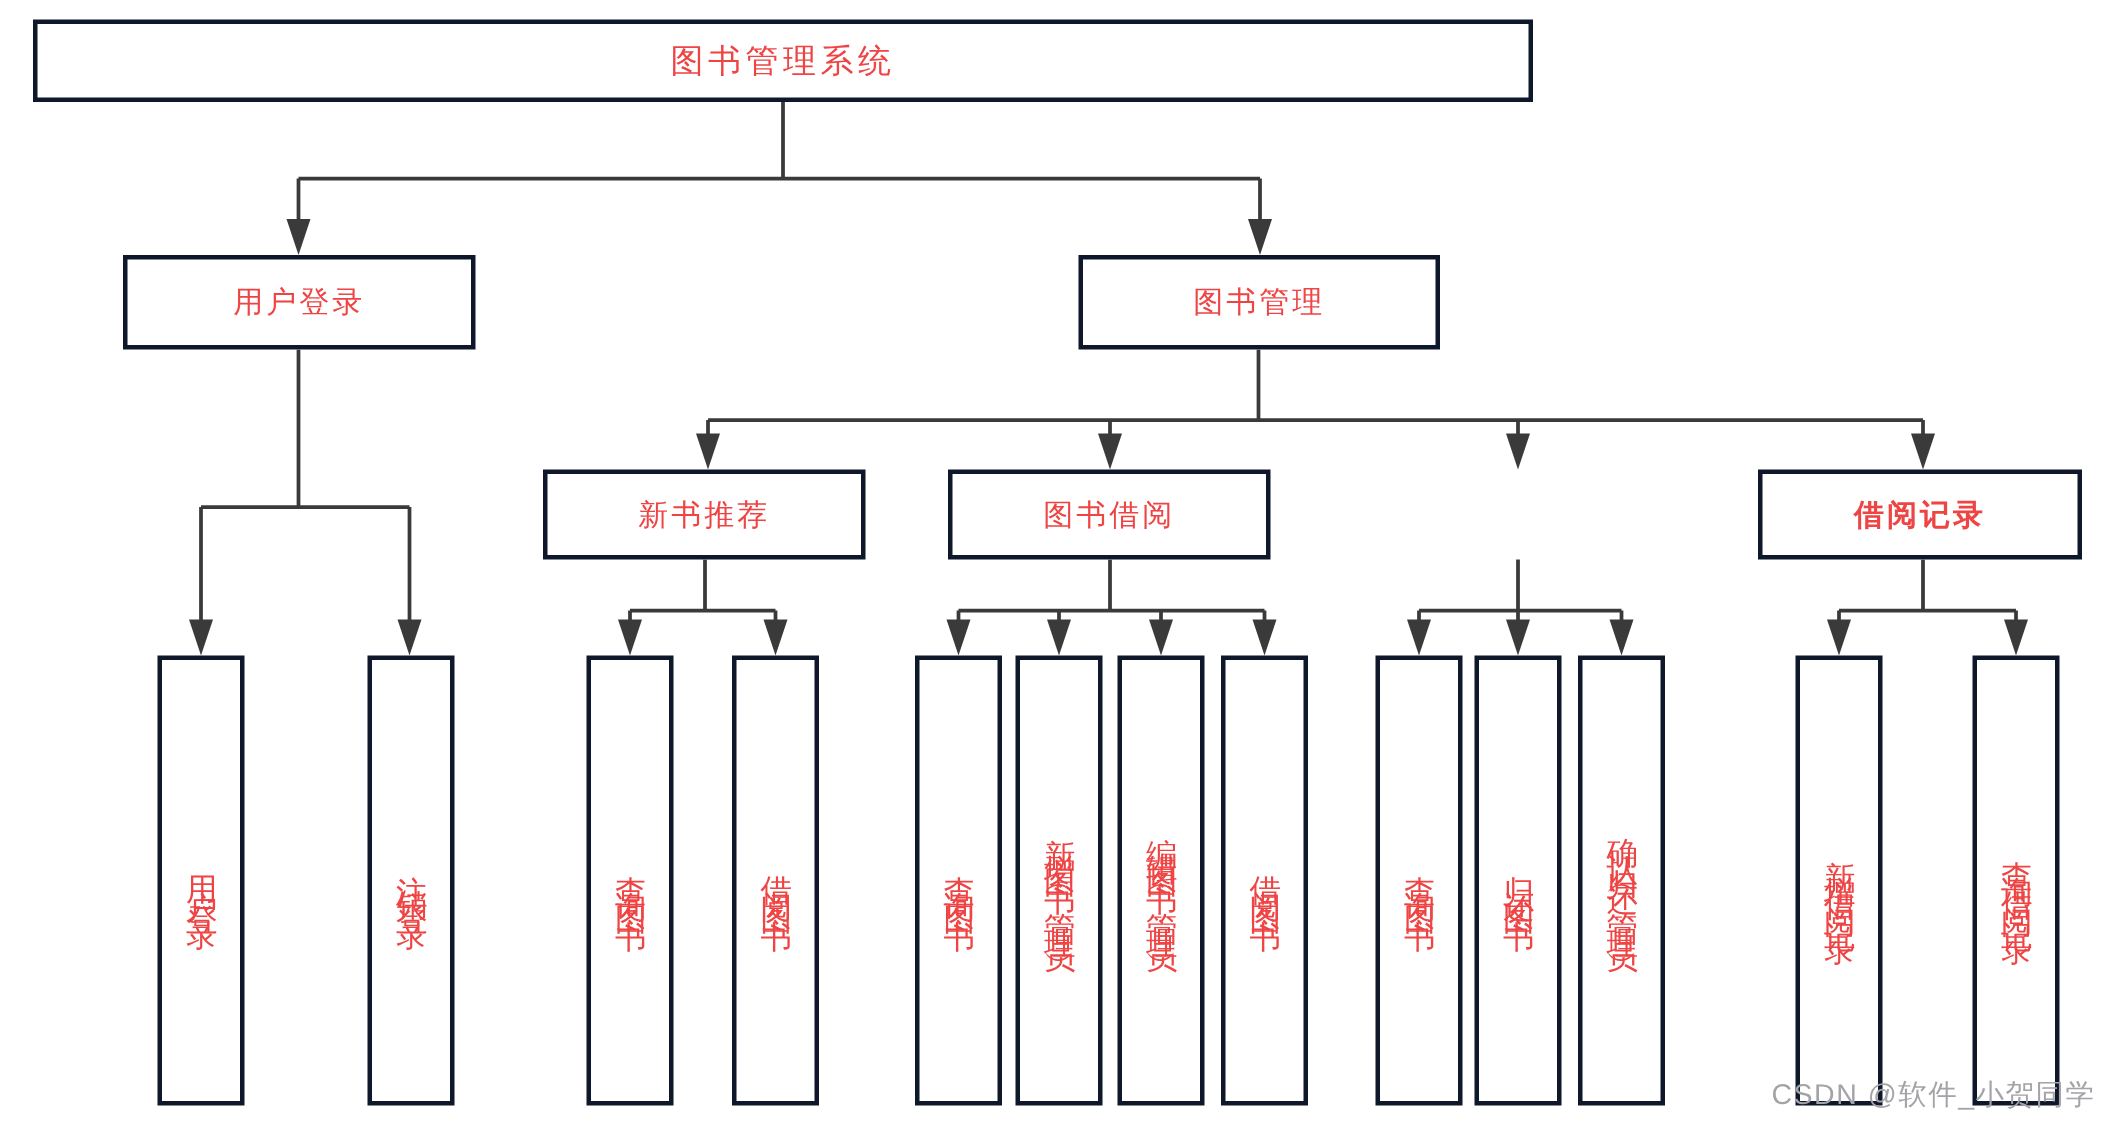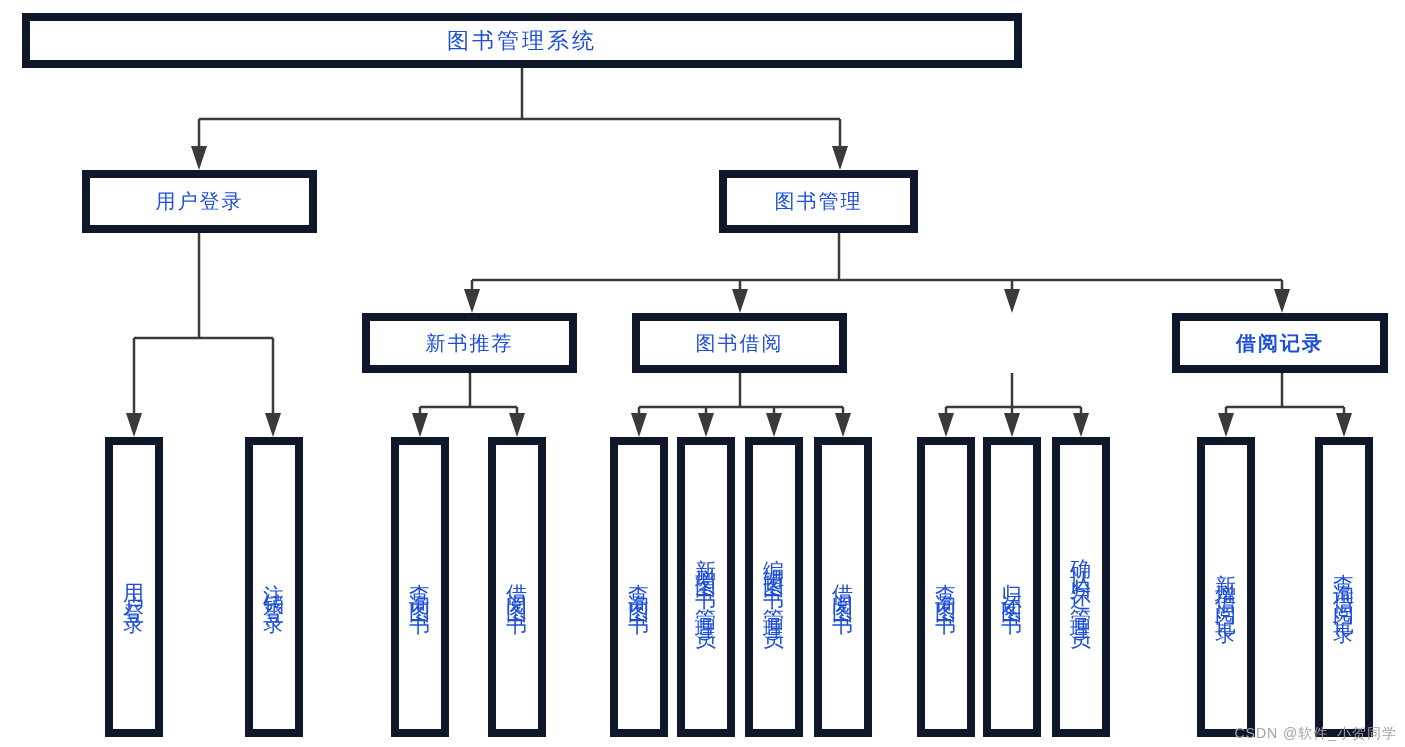--- a/index.html
+++ b/index.html
@@ -18,43 +18,43 @@
   .connectors {
     position: absolute;
     left: 0; top: 0;
     width: 1405px;
     height: 747px;
     pointer-events: none;
   }
   .box {
     position: absolute;
     box-sizing: border-box;
-    border: 8px solid #0f172a;
+    border: 3px solid #0f172a;
     background: #ffffff;
     display: flex;
     align-items: center;
     justify-content: center;
-    color: #1d4ed8;
+    color: #ef4444;
     z-index: 2;
   }
   .hbox { font-size: 20px; letter-spacing: 2px; white-space: nowrap; }
   .root-box { font-size: 22px; letter-spacing: 3px; }
   .vbox span {
     writing-mode: vertical-rl;
     text-orientation: mixed;
     font-size: 21px;
     line-height: 1;
     letter-spacing: 10px;
     white-space: nowrap;
   }
   .watermark {
     position: absolute;
     right: 8px;
     bottom: 4px;
-    font-size: 14px;
+    font-size: 19px;
     letter-spacing: 1px;
     color: #a3a3a8;
     z-index: 5;
     white-space: nowrap;
   }
 </style>
 </head>
 <body>
 
 <div class="stage">
@@ -135,21 +135,21 @@
     </g>
   </svg>
 
   <div class="box hbox root-box" style="left:22px; top:13px; width:1000px; height:55px;">
     <span>图书管理系统</span>
   </div>
 
   <div class="box hbox" style="left:82px; top:170px; width:235px; height:63px;">
     <span>用户登录</span>
   </div>
-  <div class="box hbox" style="left:719px; top:170px; width:199px; height:63px;">
+  <div class="box hbox" style="left:719px; top:170px; width:241px; height:63px;">
     <span>图书管理</span>
   </div>
 
   <div class="box hbox" style="left:632px; top:313px; width:215px; height:60px;">
     <span>图书借阅</span>
   </div>
   <div class="box hbox" style="left:362px; top:313px; width:215px; height:60px;">
     <span>新书推荐</span>
   </div>
   <div class="box hbox" style="left:1172px; top:313px; width:216px; height:60px;font-weight:bold;">

